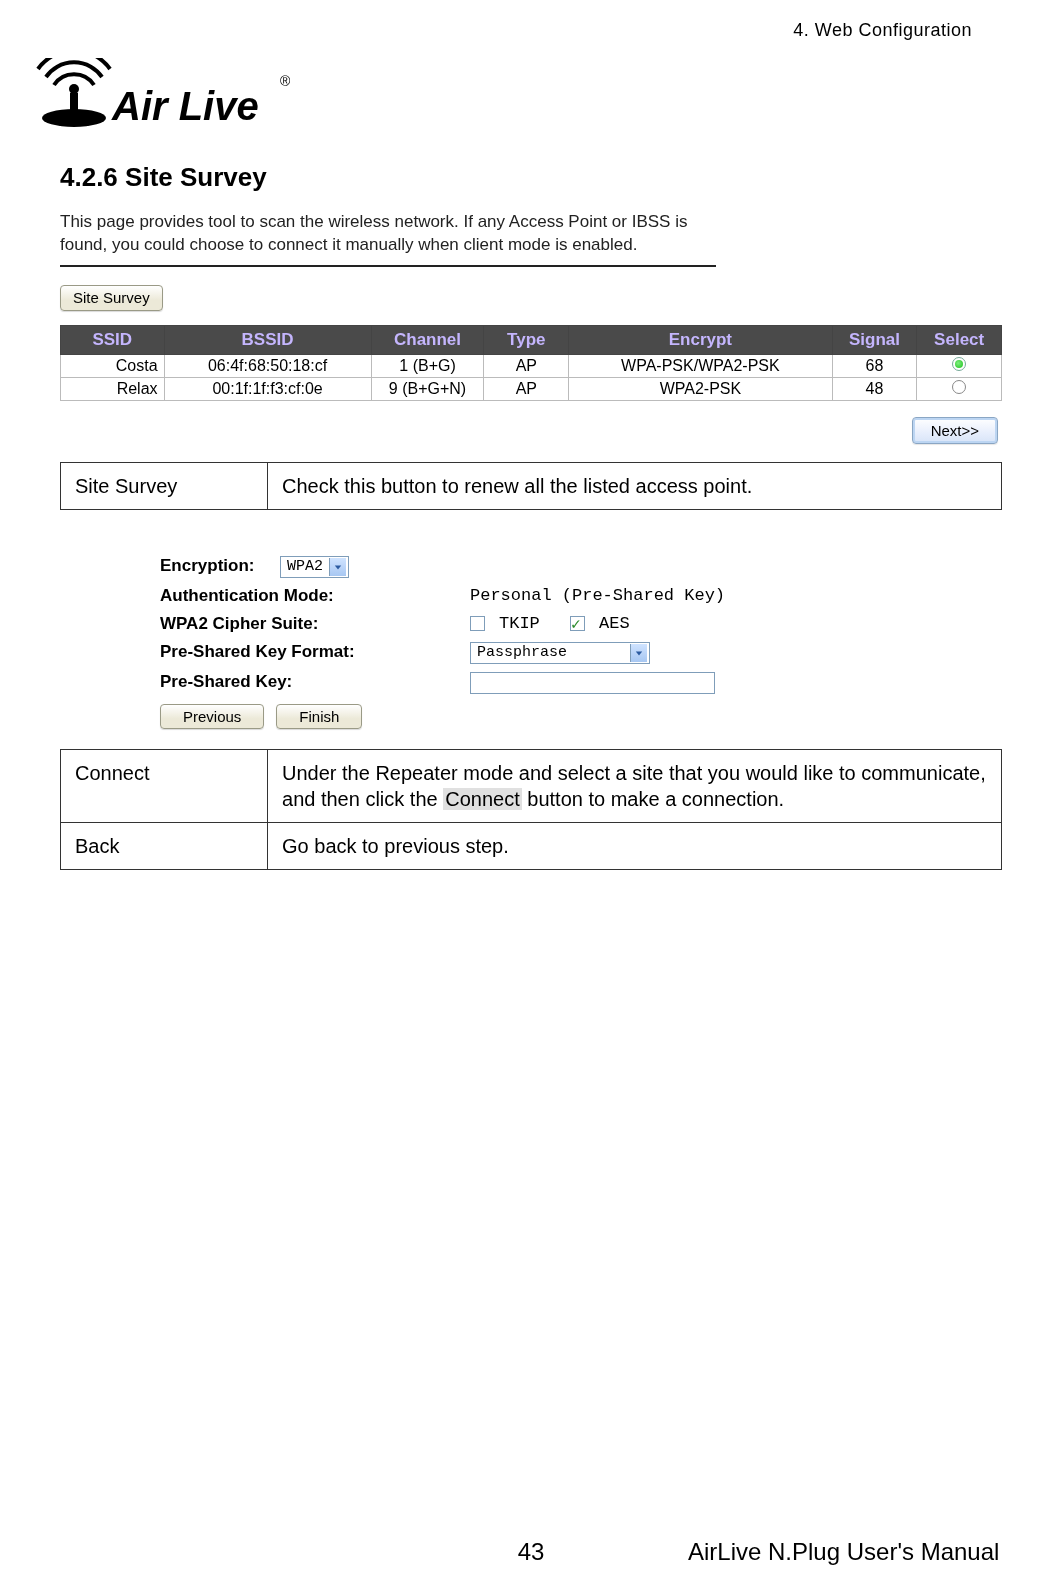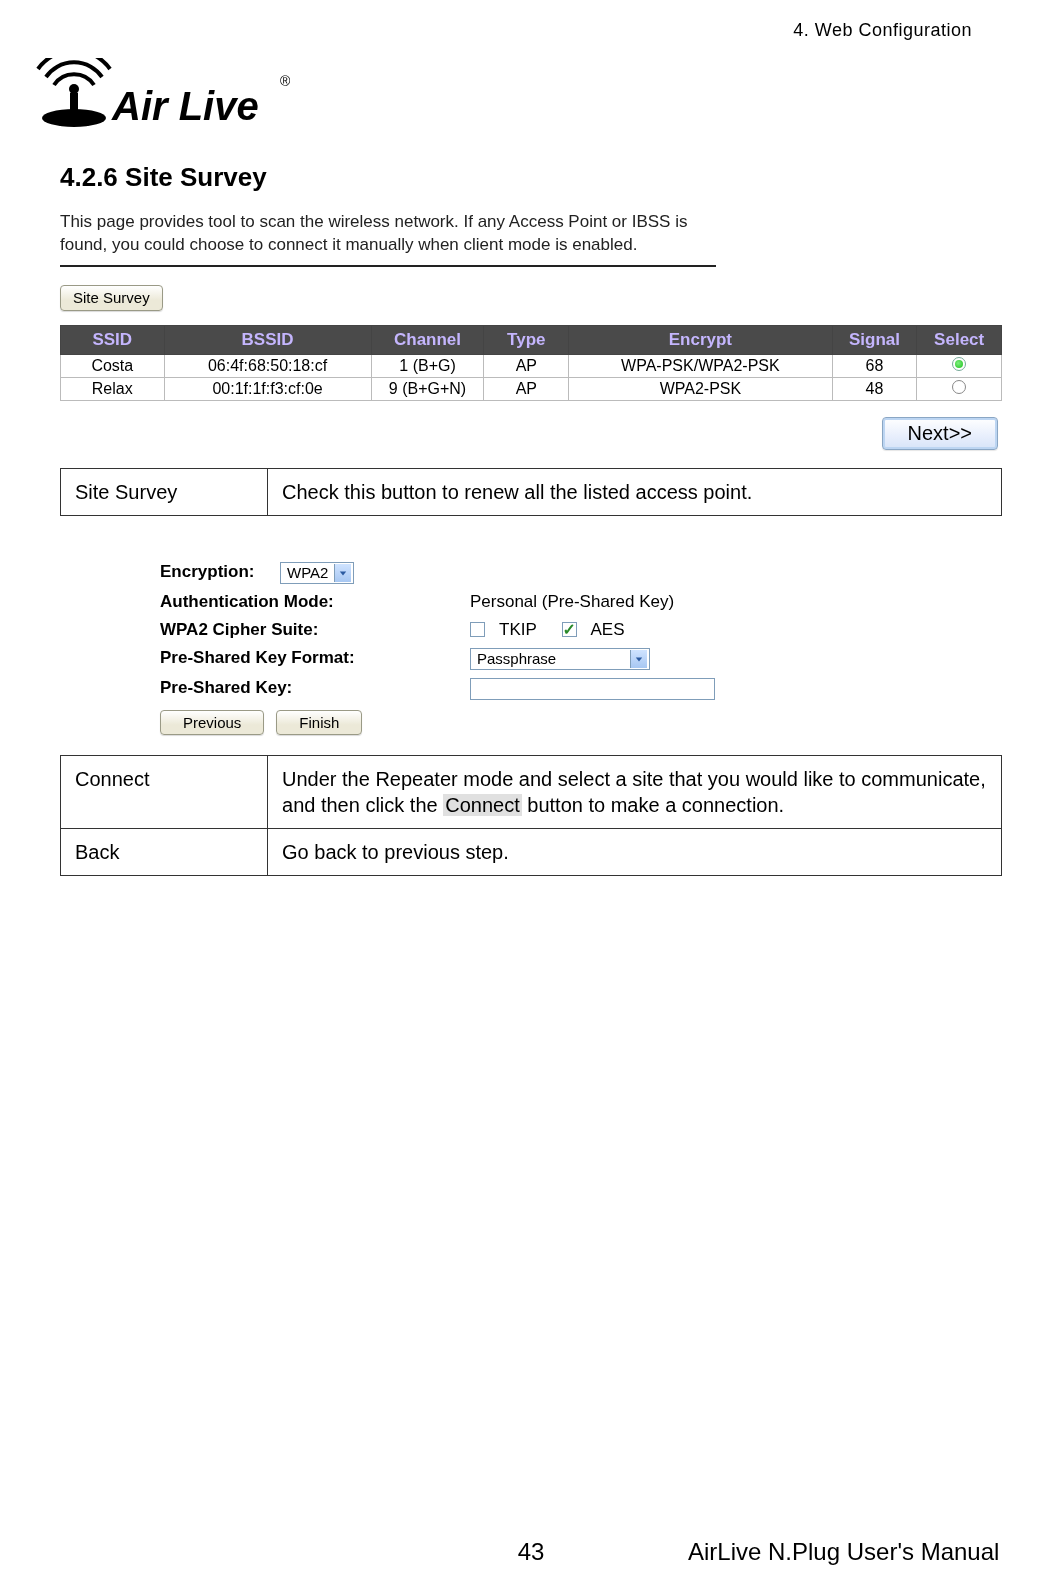--- a/index.html
+++ b/index.html
@@ -62,39 +62,39 @@
       padding: 4px 6px;
       border: 1px solid #444;
     }
     .survey-table td {
       background: #fff;
       border: 1px solid #bbb;
       font-size: 16px;
       padding: 2px 6px;
       text-align: center;
     }
-    .survey-table td:first-child { text-align:center; }
+    .survey-table td:first-child { text-align:right; }
     .radio-dot {
       display:inline-block; width:14px; height:14px; border-radius:50%;
       border:1px solid #7a9; background:#fff; position:relative;
     }
     .radio-dot.sel::after {
       content:""; position:absolute; inset:2px; border-radius:50%;
       background: radial-gradient(circle at 40% 40%, #7ef07e, #1bbf1b);
     }
     .radio-empty {
       display:inline-block; width:14px; height:14px; border-radius:50%;
       border:1px solid #888; background:#fff;
     }
     .next-row { text-align:right; margin: 16px 4px 0 0; }
     .next-btn {
       display:inline-block;
       font-family: Tahoma, Arial, sans-serif;
-      font-size: 20px;
-      padding: 4px 25px;
+      font-size: 15px;
+      padding: 4px 18px;
       border:1px solid #8aa6c4;
       border-radius:4px;
       background: linear-gradient(#fff,#e7eefc 60%,#d7e4f8);
       cursor:pointer;
       box-shadow: 0 0 0 2px #bcd5f2 inset, 0 1px 1px rgba(0,0,0,.1);
     }
     .defs-table {
       width: 100%;
       border-collapse: collapse;
       margin: 16px 0 20px;
@@ -111,21 +111,21 @@
     .shot2 {
       width: 760px;
       margin: 46px 0 20px 100px;
       font-family: Tahoma, Arial, sans-serif;
     }
     .shot2-row {
       display:flex; align-items:flex-start;
       font-size: 17px; margin-bottom: 8px;
     }
     .shot2-lab { width: 310px; font-weight:bold; }
-    .shot2-val { flex:1; display:flex; align-items:center; gap:10px; font-weight:normal; }
+    .shot2-val { flex:1; display:flex; align-items:center; gap:10px; font-weight:normal;font-family:Liberation Mono, monospace; }
     .sel-box {
       display:inline-flex; align-items:center;
       border:1px solid #7f9db9; background:#fff;
       padding: 1px 2px 1px 6px; font-size:15px;
       height: 22px;
     }
     .sel-box.wide { width: 180px; justify-content:space-between; }
     .sel-arrow {
       display:inline-flex; align-items:center; justify-content:center;
       width:17px; height:18px;

